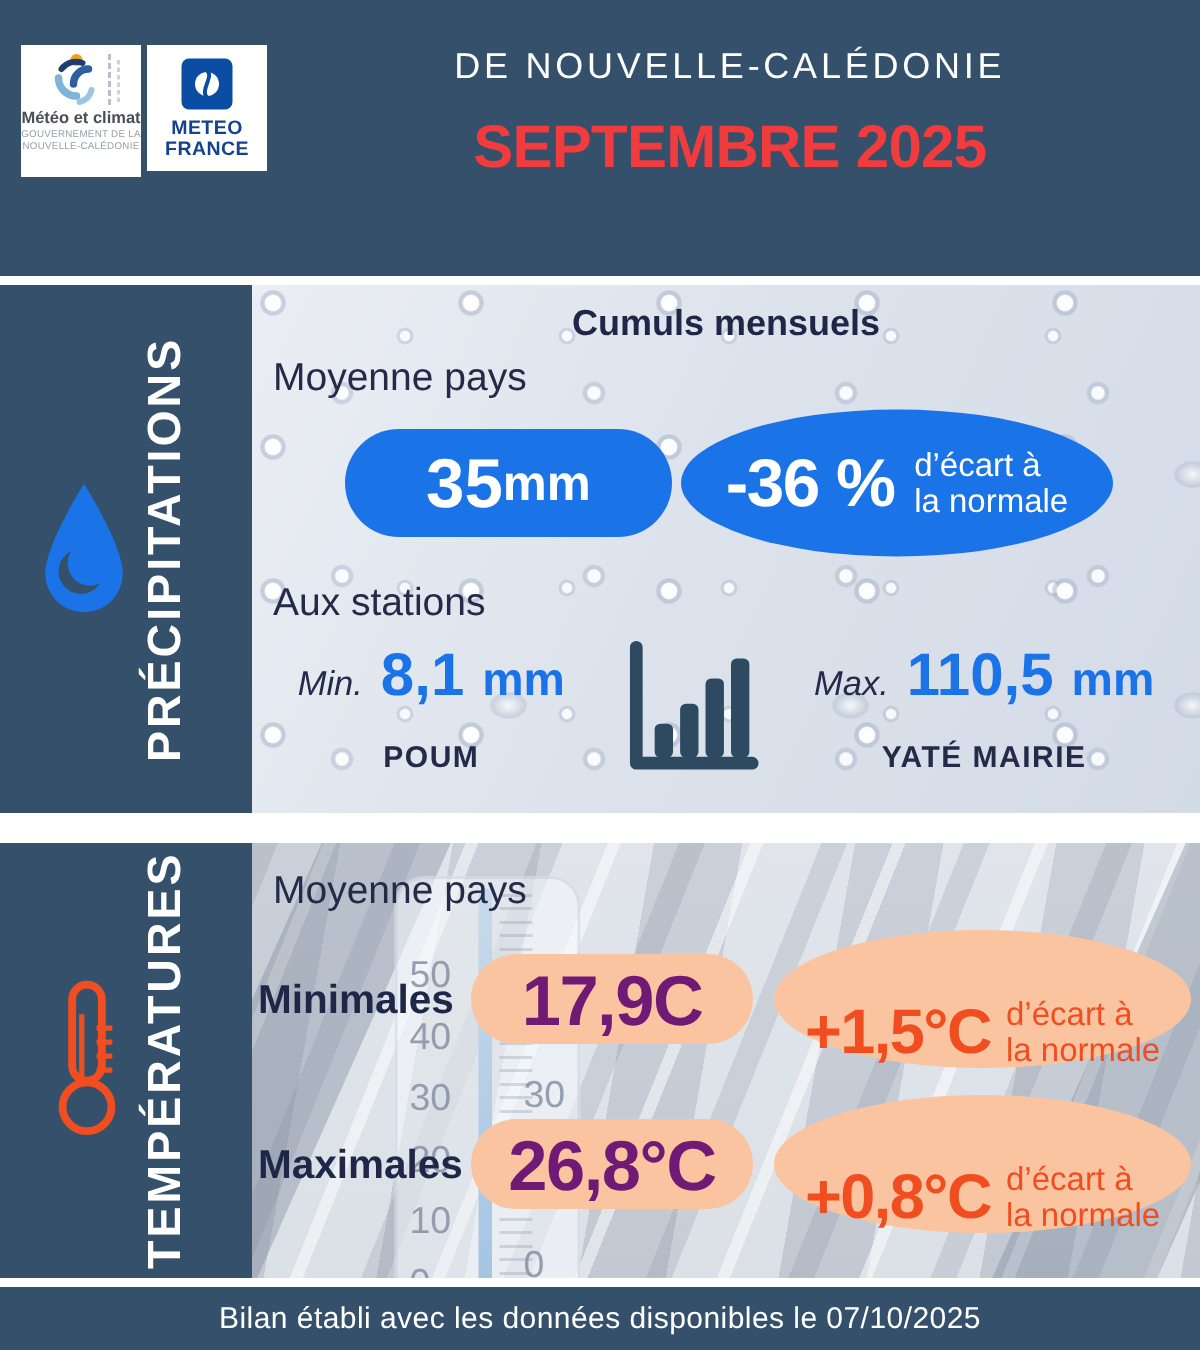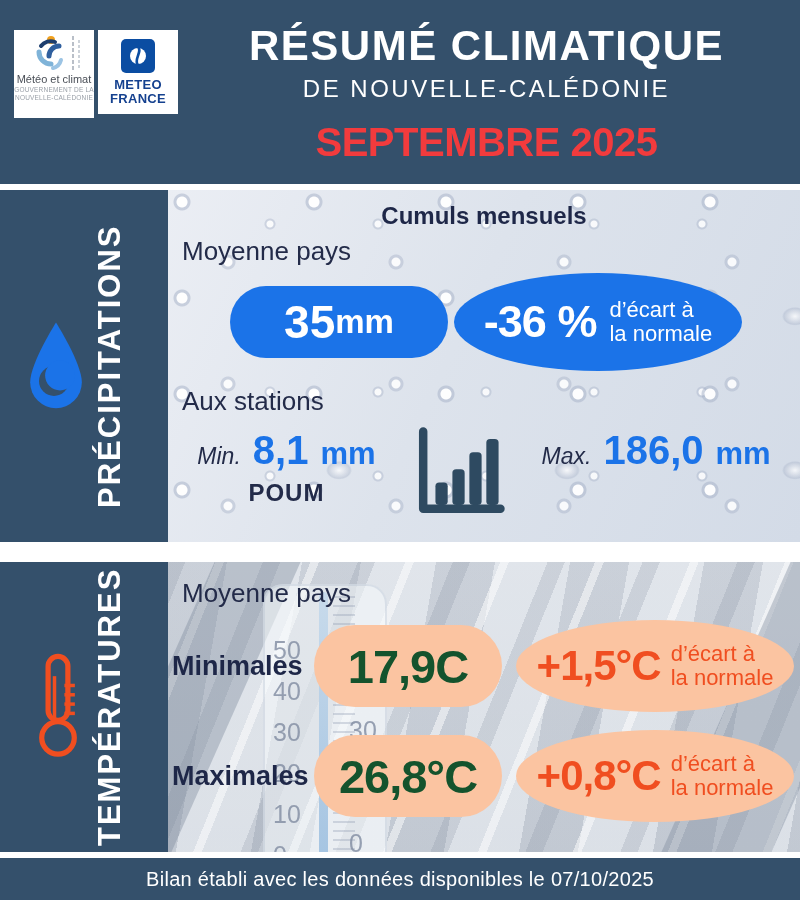--- a/index.html
+++ b/index.html
@@ -6,21 +6,21 @@
   .poster {
     position:relative; width:800px; height:900px; overflow:hidden;
     background:#ffffff; font-family:"Liberation Sans", sans-serif;
     -webkit-font-smoothing:antialiased;
   }
   
   .header { position:absolute; left:0; top:0; width:800px; height:184px; background:#34506B; }
   .logos { position:absolute; left:14px; top:30px; display:flex; gap:4px; }
   .logo-box { width:80px; height:84px; background:#ffffff; display:flex; flex-direction:column; align-items:center; justify-content:flex-start; overflow:hidden; }
   .logo-left { padding-top:4px; }
-  .logo-left .lg-name { font-size:11px; font-weight:normal; color:#4a4f57; line-height:1.05; margin-top:2px; }
+  .logo-left .lg-name { font-size:11px; font-weight:bold; color:#4a4f57; line-height:1.05; margin-top:2px; }
   .logo-left .lg-sub { font-size:6.5px; color:#9aa0a8; letter-spacing:.2px; line-height:1.25; }
   .logo-right { justify-content:center; }
   .mf-square { width:34px; height:34px; border-radius:5px; background:#0B4DA2; display:flex; align-items:center; justify-content:center; margin-bottom:5px; }
   .mf-text { font-size:13px; font-weight:bold; color:#15418F; line-height:1.05; text-align:center; letter-spacing:.3px; }
   .header-text { position:absolute; left:185px; right:12px; top:24px; text-align:center; color:#ffffff; }
   .h-title { font-size:42px; font-weight:bold; letter-spacing:1.5px; line-height:1.05; }
   .h-sub { font-size:24px; font-weight:normal; letter-spacing:2.5px; margin-top:7px; }
   .h-period { font-size:40px; font-weight:bold; color:#F23B3D; margin-top:17px; letter-spacing:-.5px; }
 
   
@@ -78,31 +78,31 @@
   .ellipse-36 { left:286px; top:83px; width:288px; height:98px; border-radius:50%; gap:13px; }
   .ellipse-36 .v { font-size:45px; font-weight:bold; letter-spacing:-1px; }
   .note { font-size:22px; line-height:1.1; text-align:left; }
   .p-stations { position:absolute; top:196px; left:14px; font-size:26px; color:#232B49; z-index:2; }
   .stations-row { position:absolute; top:238px; left:0; right:0; display:flex; justify-content:center; align-items:flex-start; gap:34px; z-index:2; }
   .stat-block { text-align:center; }
   .stat-line { display:flex; align-items:baseline; gap:12px; justify-content:center; }
   .stat-lbl { font-style:italic; font-size:23px; color:#232B49; }
   .stat-val { font-size:40px; font-weight:bold; color:#1B73E8; }
   .stat-unit { font-size:31px; font-weight:bold; color:#1B73E8; }
-  .station-name { font-size:24px; font-weight:bold; color:#232B49; letter-spacing:1px; margin-top:6px; }
+  .station-name { font-size:20px; font-weight:bold; color:#232B49; letter-spacing:1px; margin-top:21px; }
   .chart-ic { width:98px; height:98px; margin-top:-4px; }
 
   
   .t-moyenne { position:absolute; top:16px; left:14px; font-size:26px; color:#232B49; z-index:2; }
   .temp-row { position:absolute; left:4px; right:6px; display:flex; align-items:center; z-index:2; }
   .tr1 { top:58px; }
   .tr2 { top:168px; }
   .t-label { width:142px; font-size:27px; font-weight:bold; color:#1E2748; }
-  .t-pill { width:188px; height:82px; border-radius:44px; background:#FBC4A1; display:flex; align-items:center; justify-content:center; color:#14532d; font-weight:bold; font-size:47px; letter-spacing:-1px; }
-  .t-ell { margin-left:14px; width:278px; height:92px; border-radius:50%; background:#FBC4A1; display:flex; align-items:center; justify-content:center; gap:10px; color:#F04E20; }
+  .t-pill { width:188px; height:60px; border-radius:44px; background:#FBC4A1; display:flex; align-items:center; justify-content:center; color:#701a75; font-weight:bold; font-size:47px; letter-spacing:-1px; }
+  .t-ell { margin-left:14px; width:278px; height:92px; border-radius:50%; background:#FBC4A1; display:flex; align-items:flex-end; justify-content:center; gap:10px; color:#F04E20; }
   .t-ell .v { font-size:42px; font-weight:bold; letter-spacing:-1px; }
   .t-ell .note { color:#F04E20; }
 
   
   .footer { position:absolute; left:0; top:858px; width:800px; height:42px; background:#34506B; color:#ffffff; display:flex; align-items:center; justify-content:center; font-size:20px; letter-spacing:.3px; }
 </style>
 </head>
 <body>
 
 <div class="poster">
@@ -130,21 +130,20 @@
             <path d="M12 3 c5 4 -5 13 0 18" stroke="#0B4DA2" stroke-width="2.6" fill="none"></path>
           </svg>
         </div>
         <div class="mf-text">
           <div>METEO</div>
           <div>FRANCE</div>
         </div>
       </div>
     </div>
     <div class="header-text">
-      <div class="h-title">RÉSUMÉ CLIMATIQUE</div>
       <div class="h-sub">DE NOUVELLE-CALÉDONIE</div>
       <div class="h-period">SEPTEMBRE 2025</div>
     </div>
   </div>
 
   <div class="section sec-precip">
     <div class="panel panel-precip">
       <div class="p-title">Cumuls mensuels</div>
       <div class="p-moyenne">Moyenne pays</div>
 
@@ -176,23 +175,24 @@
           <path d="M14 8 V90 H96" stroke="#2E4A61" stroke-width="9" fill="none" stroke-linecap="round" stroke-linejoin="round"></path>
           <rect x="27" y="62" width="13" height="24" rx="4" fill="#2E4A61"></rect>
           <rect x="45" y="48" width="13" height="38" rx="4" fill="#2E4A61"></rect>
           <rect x="63" y="30" width="13" height="56" rx="4" fill="#2E4A61"></rect>
           <rect x="81" y="16" width="13" height="70" rx="4" fill="#2E4A61"></rect>
         </svg>
 
         <div class="stat-block">
           <div class="stat-line">
             <span class="stat-lbl">Max.</span>
-            <span class="stat-val">186,0</span>
+            <span class="stat-val">110,5</span>
             <span class="stat-unit">mm</span>
           </div>
+          <div class="station-name">YATÉ MAIRIE</div>
         </div>
       </div>
     </div>
 
     <div class="sidebar">
       <svg class="side-icon drop-pos" width="68" height="100" viewBox="0 0 100 140">
         <path d="M50 6 C50 6 12 66 12 94 a38 38 0 0 0 76 0 C88 66 50 6 50 6 Z" fill="#1B73E8"></path>
         <circle cx="47" cy="92" r="22" fill="#34506B"></circle>
         <circle cx="56" cy="84" r="22" fill="#1B73E8"></circle>
       </svg>

